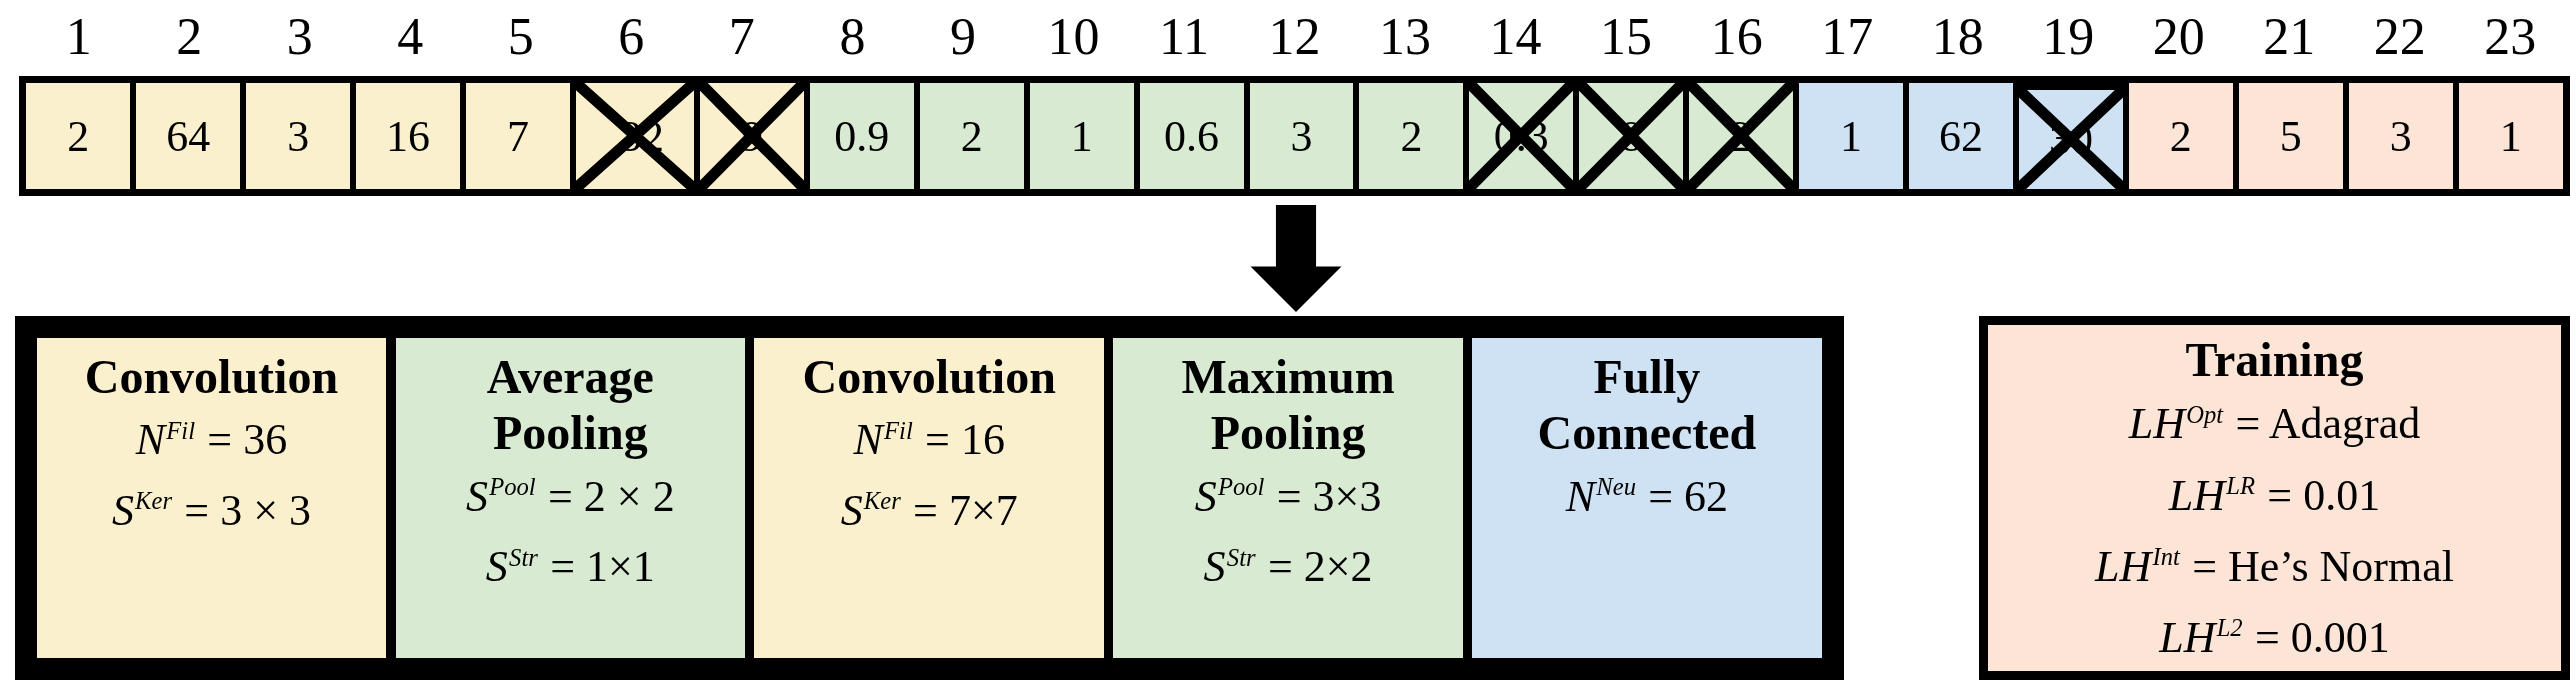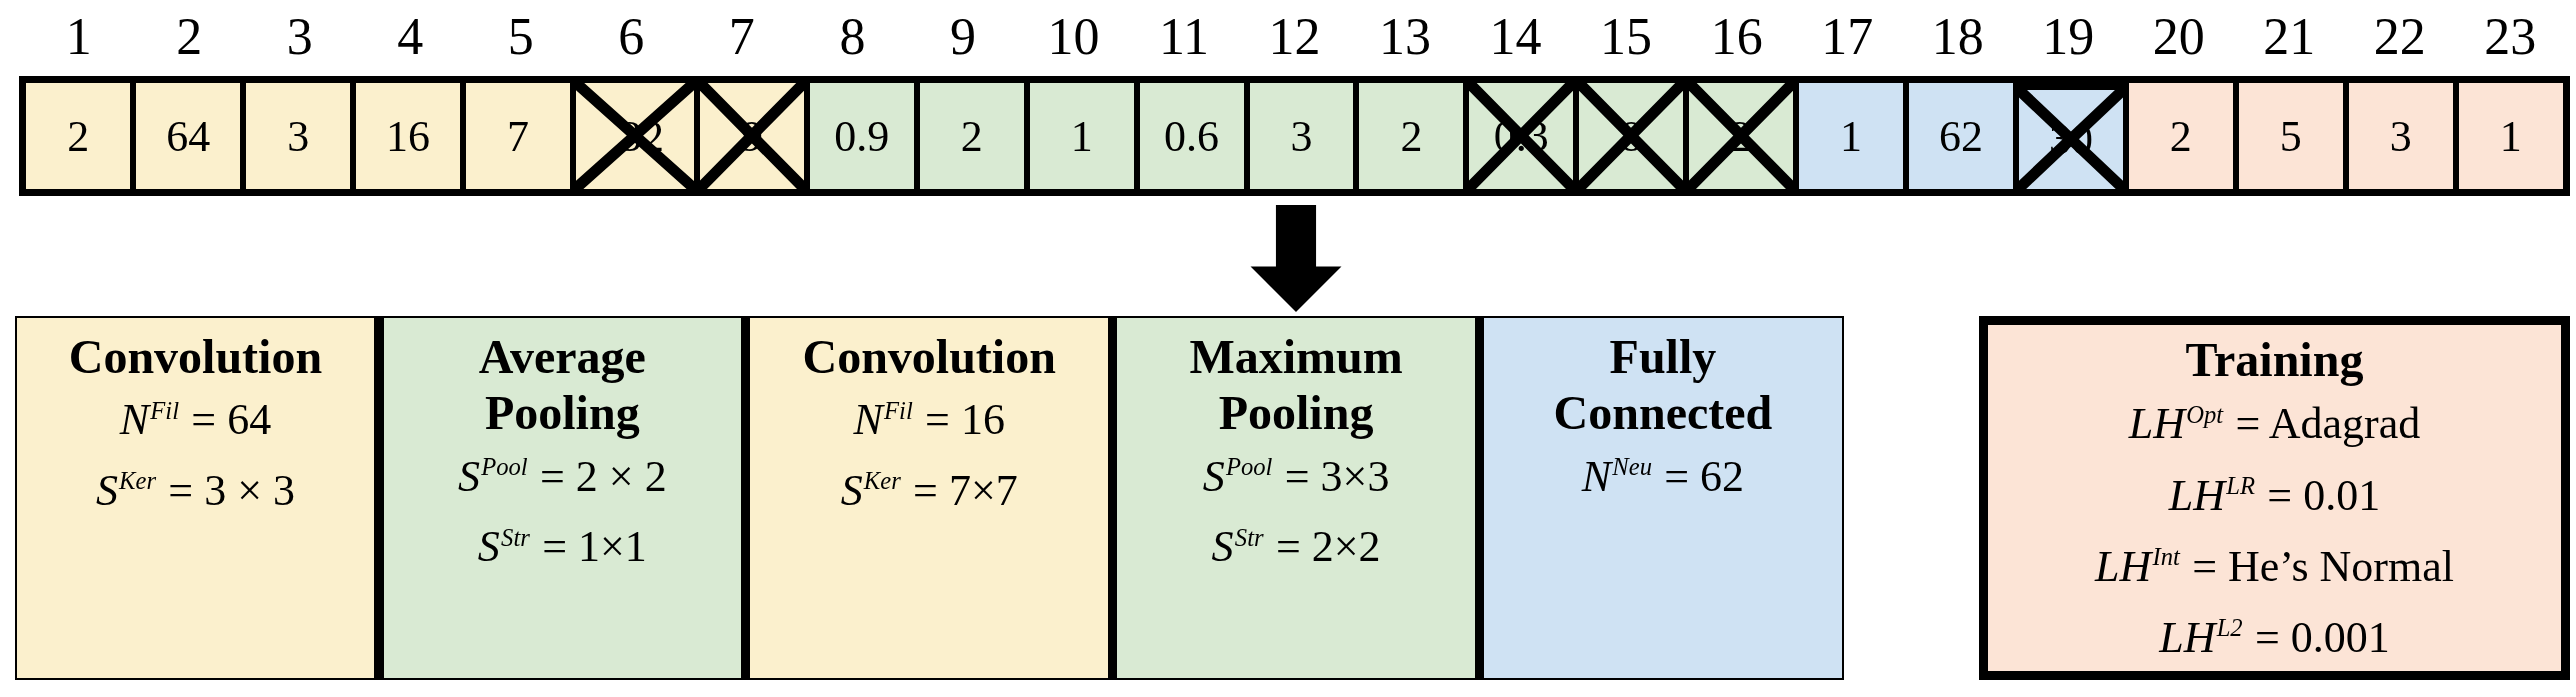--- a/index.html
+++ b/index.html
@@ -69,21 +69,21 @@
     width: 94px; height: 107px;
   }
 
   
   .layer-group {
     position: absolute;
     left: 14.7px; top: 316px;
     width: 1829px; height: 364px;
     background: #000;
     display: flex;
-    padding: 2px;
+    padding: 22px;
     gap: 9.4px;
     box-sizing: border-box;
   }
   .layer {
     flex: 1;
     text-align: center;
     padding-top: 8px;
     box-sizing: border-box;
   }
   .training-box {
@@ -246,21 +246,21 @@
 <div class="arrow-wrap">
   <svg width="94" height="107" viewBox="0 0 140 160">
     <polygon points="40,0 100,0 100,92 138,92 70,160 2,92 40,92" fill="#000"></polygon>
   </svg>
 </div>
 
 <div class="layer-group">
 
   <div class="layer" style="background: rgb(251, 240, 205);">
     <div class="box-title">Convolution</div>
-    <div class="frm"><span class="var">N</span><sup class="sup">Fil</sup><span class="rhs">= 64</span></div>
+    <div class="frm"><span class="var">N</span><sup class="sup">Fil</sup><span class="rhs">= 36</span></div>
     <div class="frm"><span class="var">S</span><sup class="sup">Ker</sup><span class="rhs">= 3 × 3</span></div>
   </div>
 
   <div class="layer" style="background: rgb(217, 234, 211);">
     <div class="box-title">Average Pooling</div>
     <div class="frm"><span class="var">S</span><sup class="sup">Pool</sup><span class="rhs">= 2 × 2</span></div>
     <div class="frm"><span class="var">S</span><sup class="sup">Str</sup><span class="rhs">= 1×1</span></div>
   </div>
 
   <div class="layer" style="background: rgb(251, 240, 205);">

